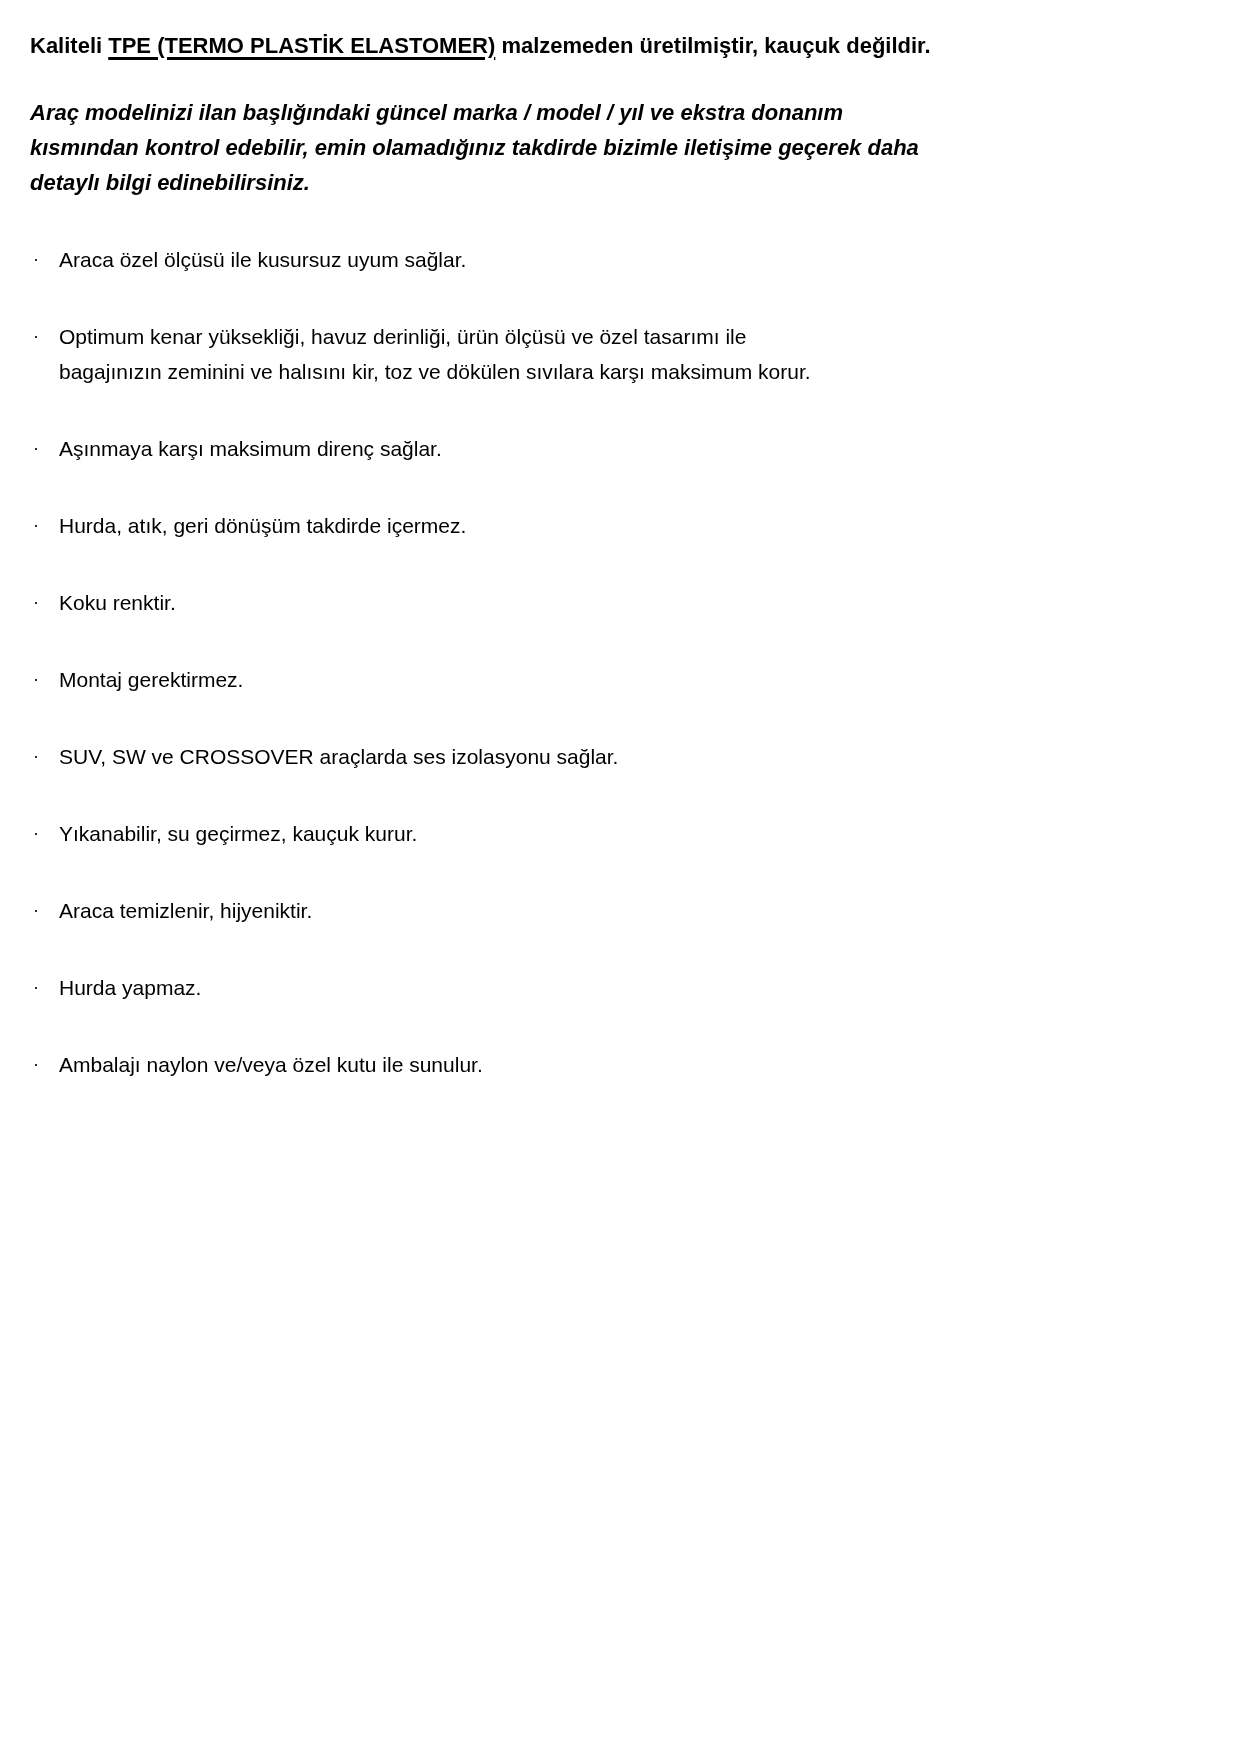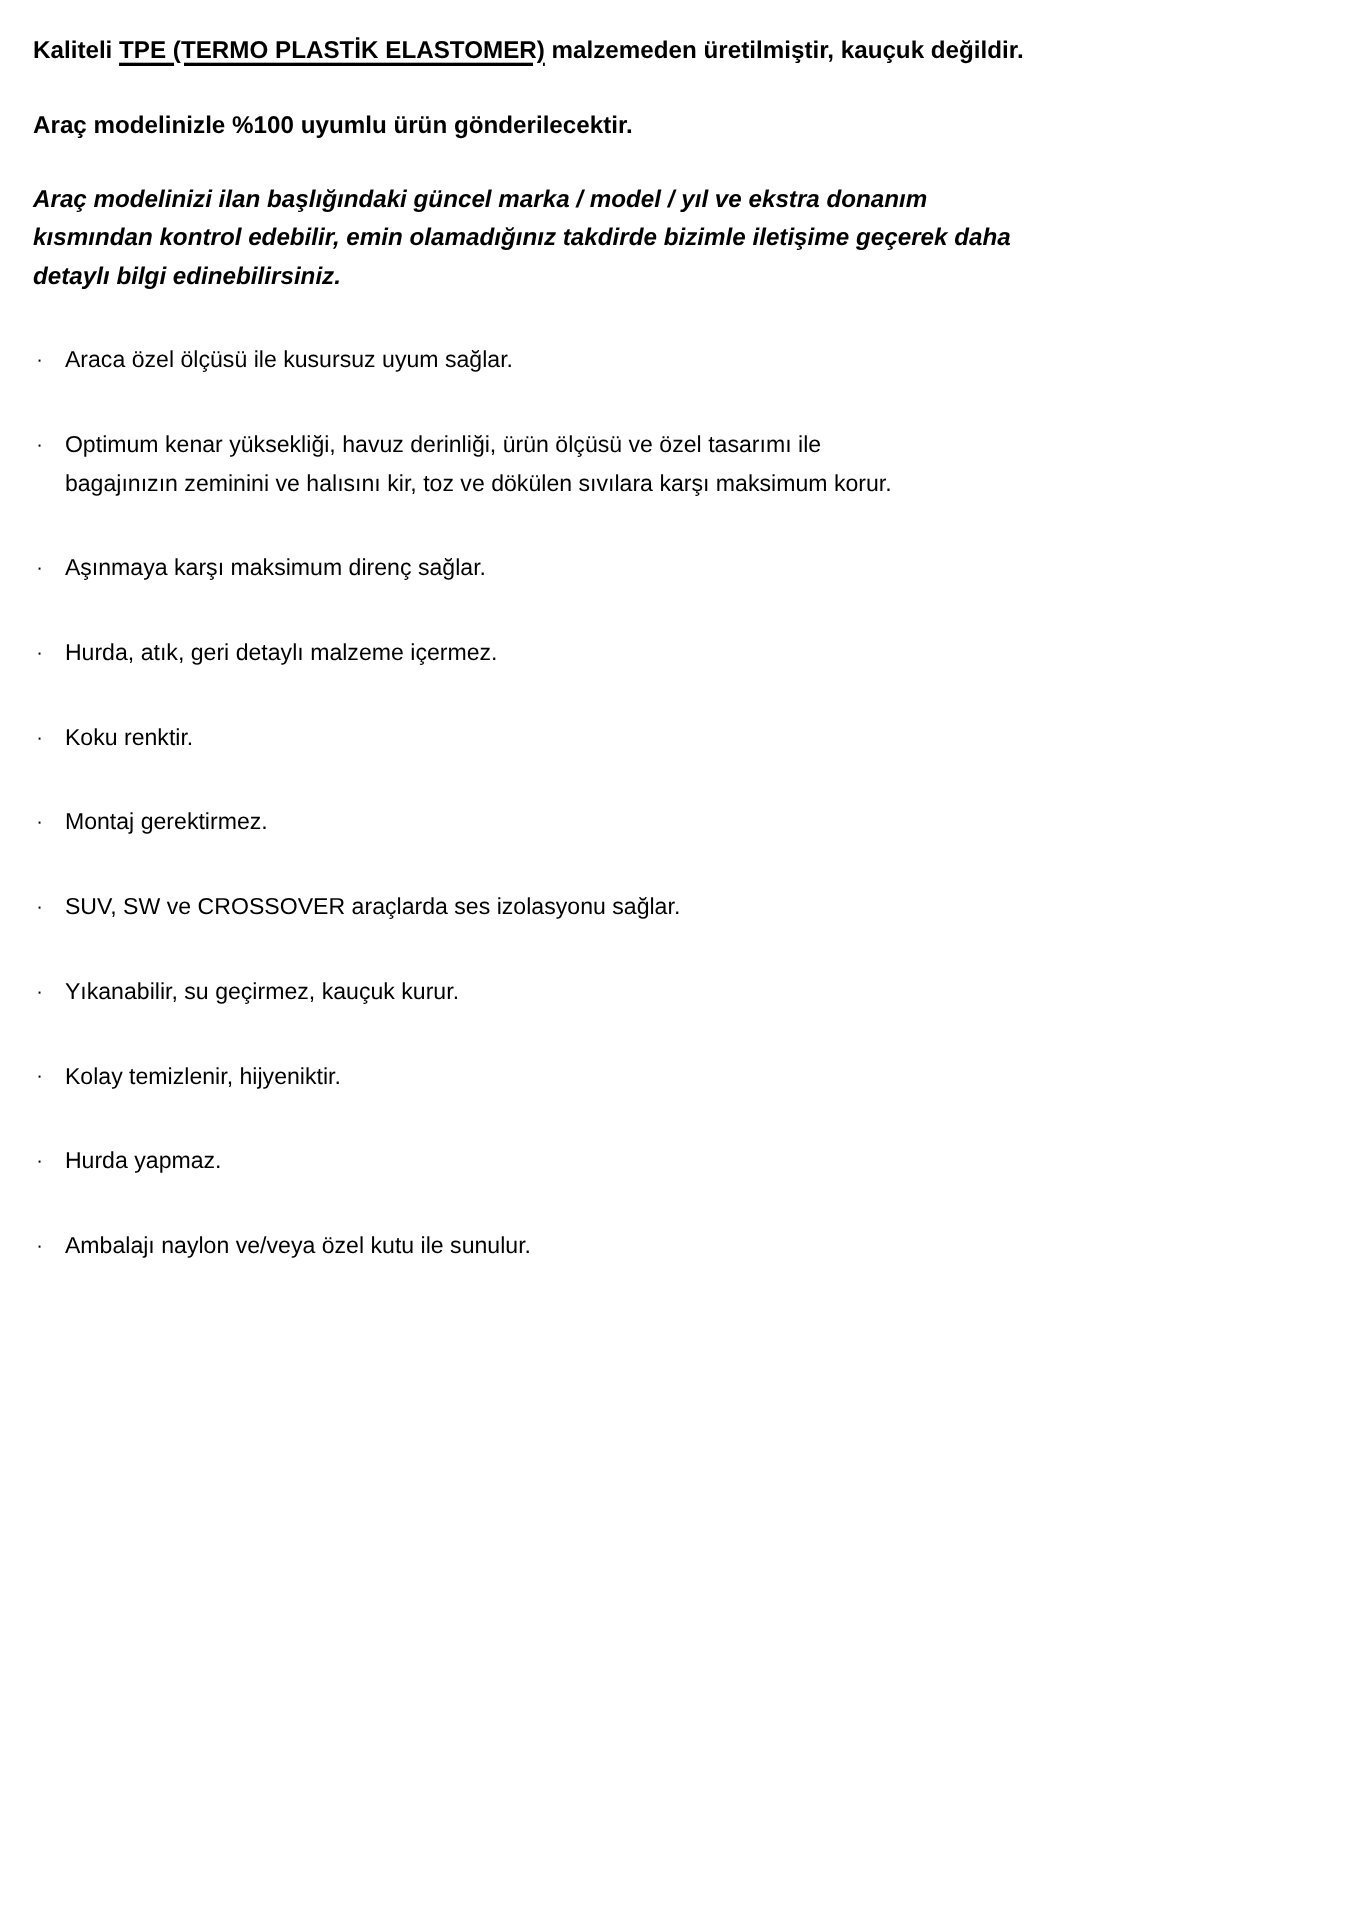--- a/index.html
+++ b/index.html
@@ -58,21 +58,20 @@
     flex: 1 1 auto;
   }
 </style>
 </head>
 <body>
 
 <main class="doc">
 
   <p class="h h1"><span>Kaliteli </span><span class="u">TPE (TERMO PLASTİK ELASTOMER)</span><span> malzemeden üretilmiştir, kauçuk değildir.</span></p>
 
-  <p class="h h2">Araç modelinizle %100 uyumlu ürün gönderilecektir.</p>
 
   <p class="h h3">Araç modelinizi ilan başlığındaki güncel marka / model / yıl ve ekstra donanım
 kısmından kontrol edebilir, emin olamadığınız takdirde bizimle iletişime geçerek daha
 detaylı bilgi edinebilirsiniz.</p>
 
   <ul class="bullets">
     <li class="item">
       <span class="dot">·</span>
       <span class="txt">Araca özel ölçüsü ile kusursuz uyum sağlar.</span>
     </li>
@@ -80,41 +79,41 @@
       <span class="dot">·</span>
       <span class="txt">Optimum kenar yüksekliği, havuz derinliği, ürün ölçüsü ve özel tasarımı ile
 bagajınızın zeminini ve halısını kir, toz ve dökülen sıvılara karşı maksimum korur.</span>
     </li>
     <li class="item">
       <span class="dot">·</span>
       <span class="txt">Aşınmaya karşı maksimum direnç sağlar.</span>
     </li>
     <li class="item">
       <span class="dot">·</span>
-      <span class="txt">Hurda, atık, geri detaylı malzeme içermez.</span>
+      <span class="txt">Hurda, atık, geri dönüşüm takdirde içermez.</span>
     </li>
     <li class="item">
       <span class="dot">·</span>
       <span class="txt">Koku renktir.</span>
     </li>
     <li class="item">
       <span class="dot">·</span>
       <span class="txt">Montaj gerektirmez.</span>
     </li>
     <li class="item">
       <span class="dot">·</span>
       <span class="txt">SUV, SW ve CROSSOVER araçlarda ses izolasyonu sağlar.</span>
     </li>
     <li class="item">
       <span class="dot">·</span>
       <span class="txt">Yıkanabilir, su geçirmez, kauçuk kurur.</span>
     </li>
     <li class="item">
       <span class="dot">·</span>
-      <span class="txt">Kolay temizlenir, hijyeniktir.</span>
+      <span class="txt">Araca temizlenir, hijyeniktir.</span>
     </li>
     <li class="item">
       <span class="dot">·</span>
       <span class="txt">Hurda yapmaz.</span>
     </li>
     <li class="item">
       <span class="dot">·</span>
       <span class="txt">Ambalajı naylon ve/veya özel kutu ile sunulur.</span>
     </li>
   </ul>

